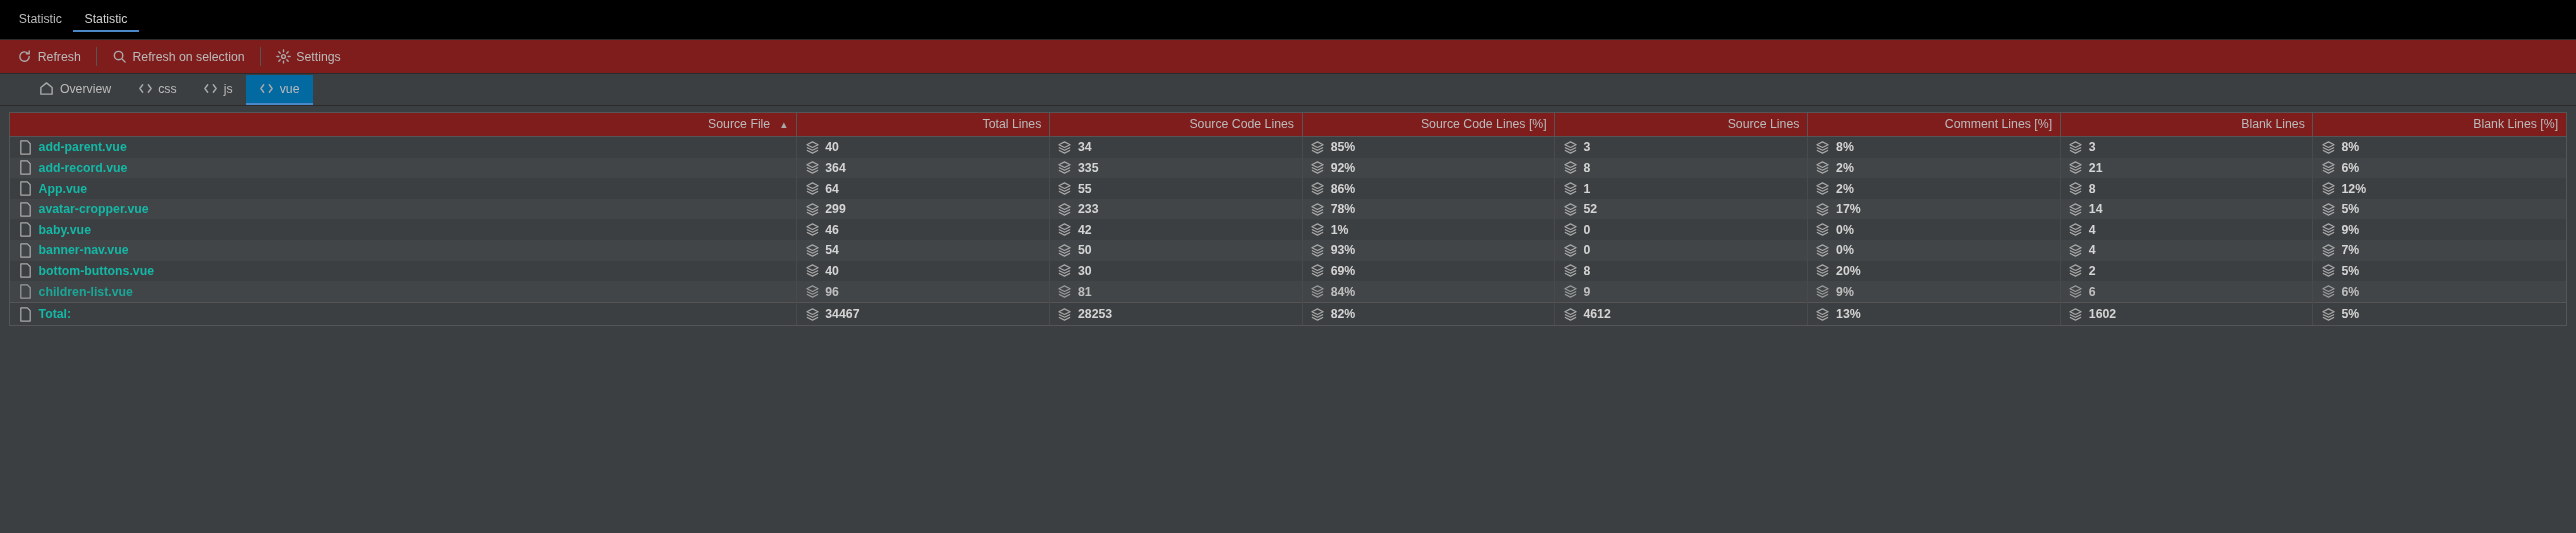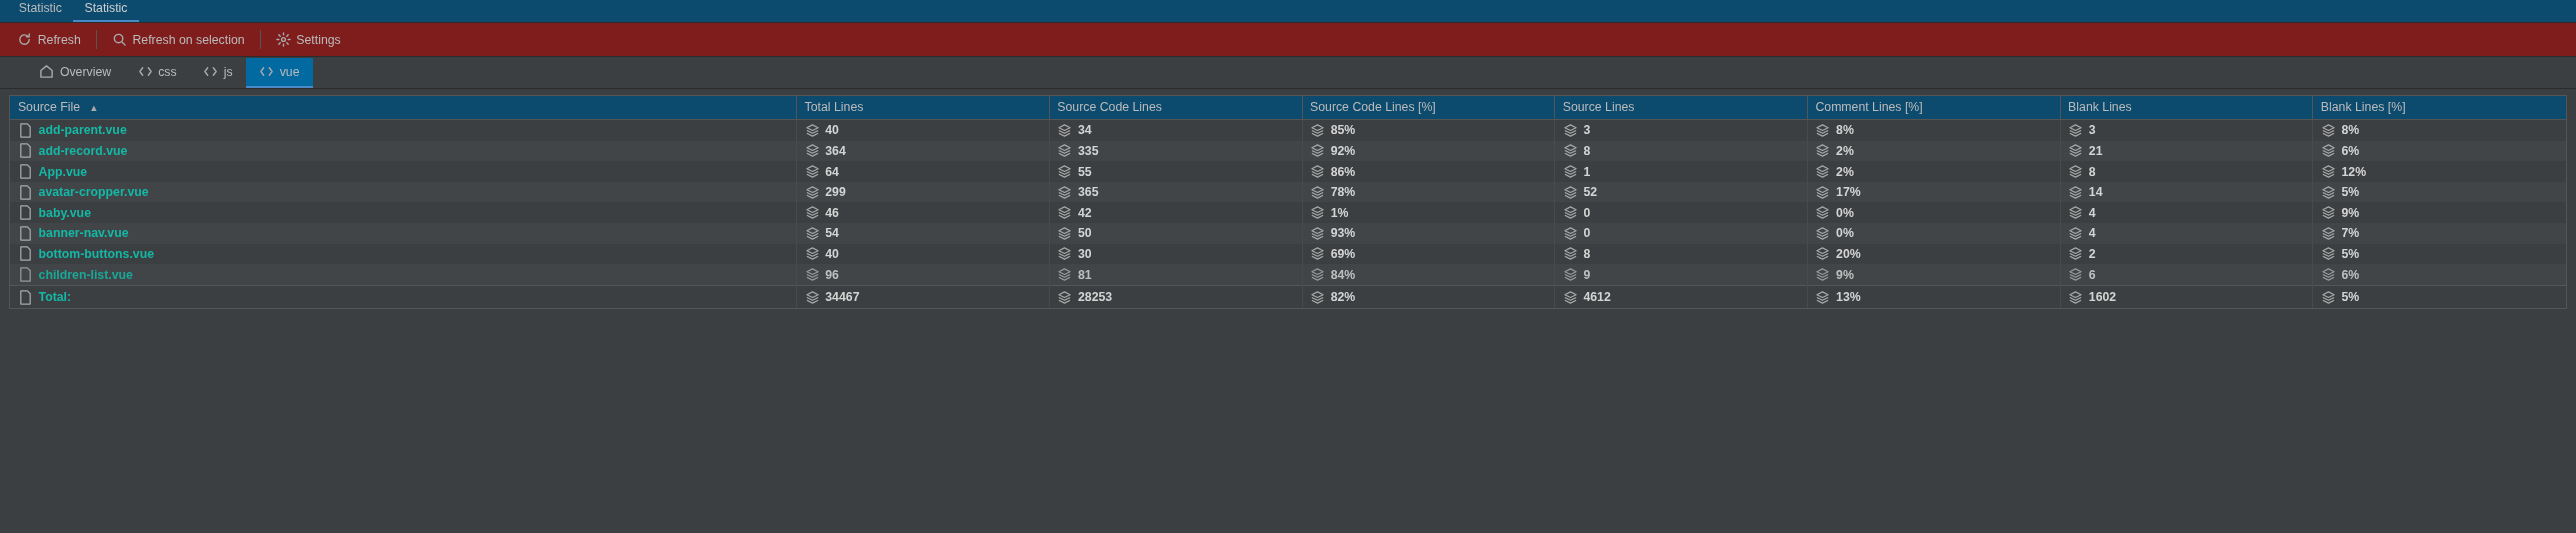--- a/index.html
+++ b/index.html
@@ -9,24 +9,24 @@
       font-family: -apple-system, BlinkMacSystemFont, "Segoe UI", sans-serif;
       font-size: 12.3px;
       width: 2576px;
       height: 534px;
       overflow: hidden;
     }
 
     
     .top-tabs {
       display: flex;
-      background: #0c4a6e;
+      background: #000000;
       border-bottom: 0.9px solid #2b2b2b;
-      height: 23px;
-      align-items: flex-end;
+      height: 40px;
+      align-items: center;
       padding-left: 7.5px;
     }
     .top-tab {
       padding: 4.7px 11.3px;
       color: #bbbbbb;
       cursor: pointer;
       border-bottom: 2.8px solid transparent;
     }
     .top-tab.active {
       border-bottom: 2.8px solid #4a88c7;
@@ -90,24 +90,24 @@
       margin: 5.7px 9.4px 0 9.4px;
       border: 0.9px solid #555;
       background: #3c3f41;
     }
     table {
       width: 100%;
       border-collapse: collapse;
       table-layout: fixed;
     }
     thead th {
-      text-align: left;
+      text-align: right;
       font-weight: normal;
       padding: 4.7px 7.5px;
-      background: #0c4a6e;
+      background: #7f1d1d;
       border-right: 0.9px solid #555;
       border-bottom: 0.9px solid #555;
       color: #bbbbbb;
       white-space: nowrap;
       overflow: hidden;
       text-overflow: ellipsis;
     }
     thead th:last-child { border-right: none; }
     tbody td {
       padding: 2.8px 7.5px;
@@ -453,21 +453,21 @@
                 <path d="M2 5l6-3 6 3-6 3-6-3zM2 8l6 3 6-3M2 11l6 3 6-3" class="stroke-grey" stroke-width="1.2" stroke-linejoin="round"></path>
               </svg>
               <span class="label">299</span>
             </div>
           </td>
           <td>
             <div class="num-cell">
               <svg class="icon-svg" viewBox="0 0 16 16" fill="none">
                 <path d="M2 5l6-3 6 3-6 3-6-3zM2 8l6 3 6-3M2 11l6 3 6-3" class="stroke-grey" stroke-width="1.2" stroke-linejoin="round"></path>
               </svg>
-              <span class="label">365</span>
+              <span class="label">233</span>
             </div>
           </td>
           <td>
             <div class="num-cell">
               <svg class="icon-svg" viewBox="0 0 16 16" fill="none">
                 <path d="M2 5l6-3 6 3-6 3-6-3zM2 8l6 3 6-3M2 11l6 3 6-3" class="stroke-grey" stroke-width="1.2" stroke-linejoin="round"></path>
               </svg>
               <span class="label">78%</span>
             </div>
           </td>

